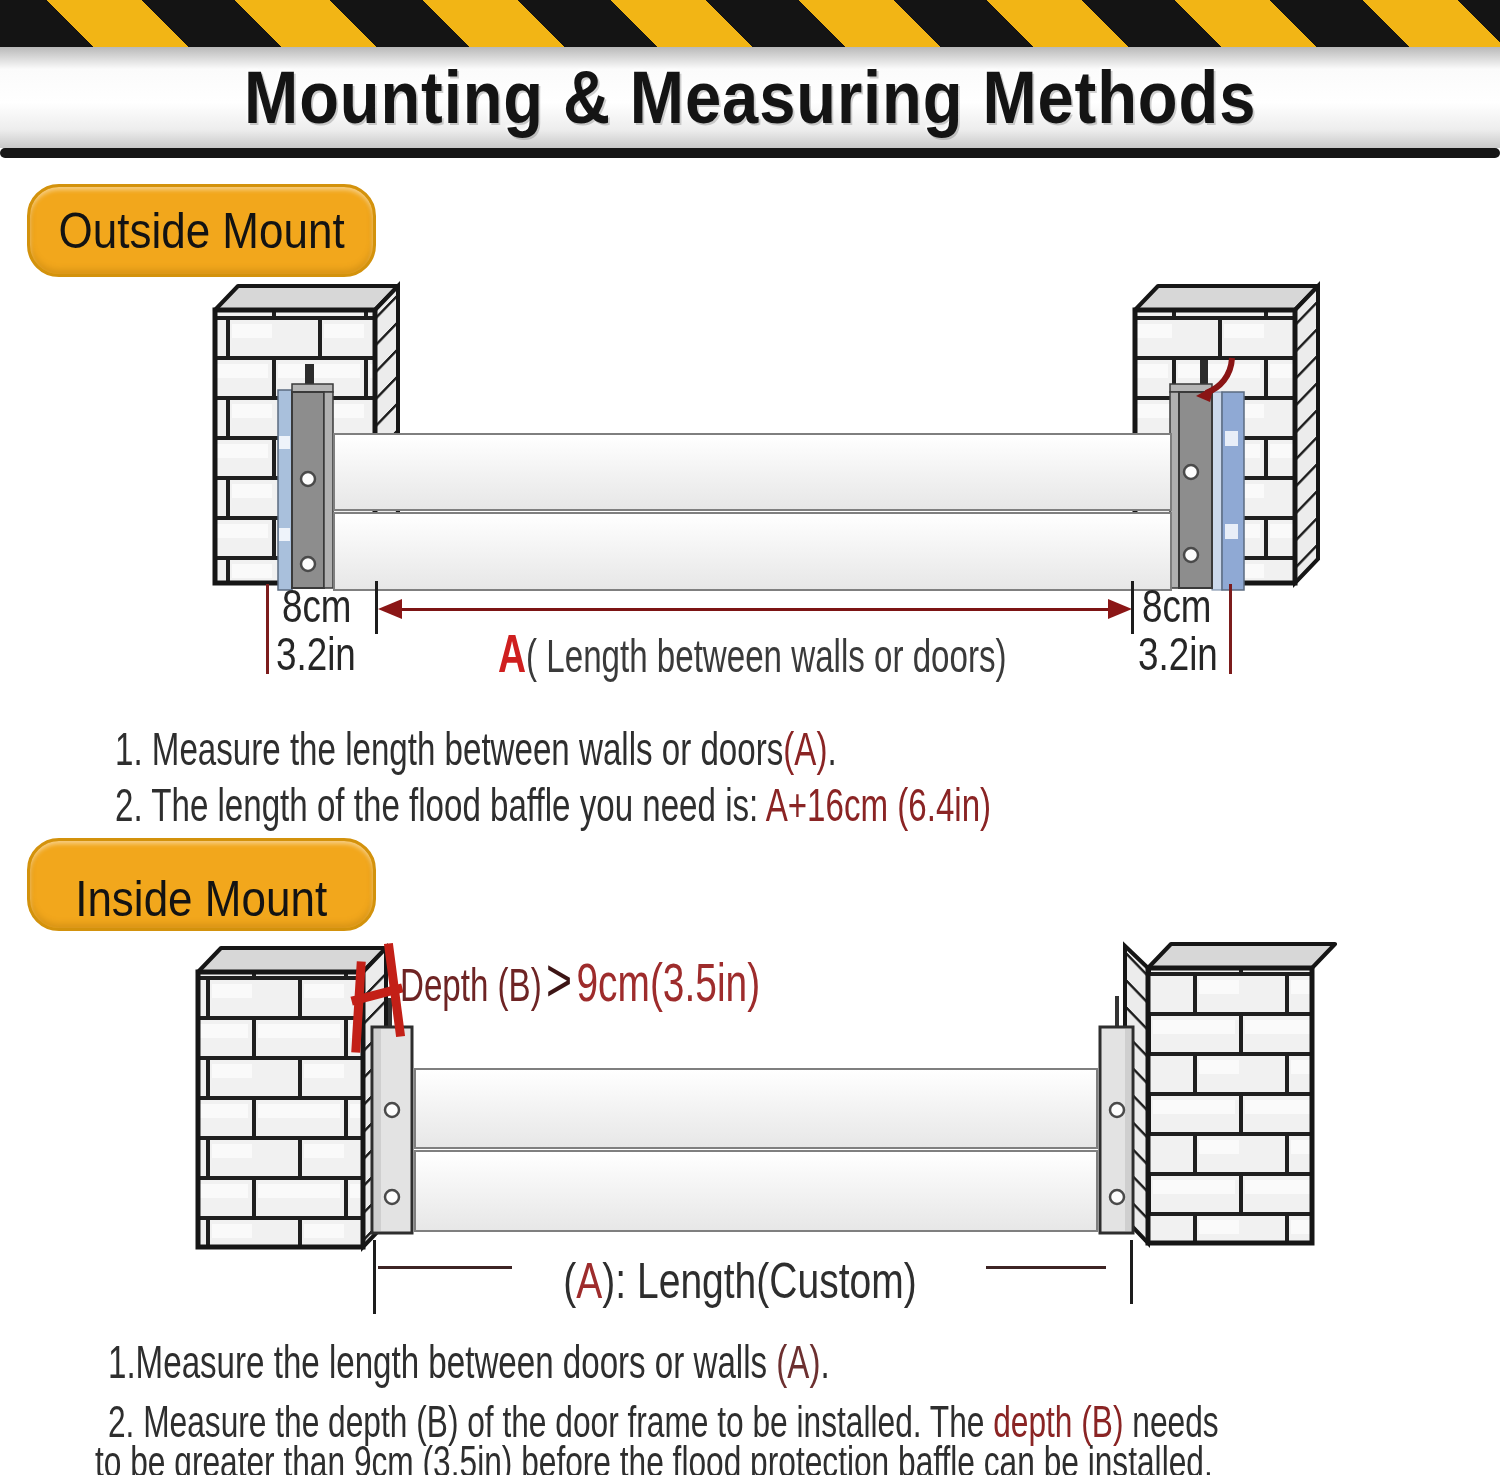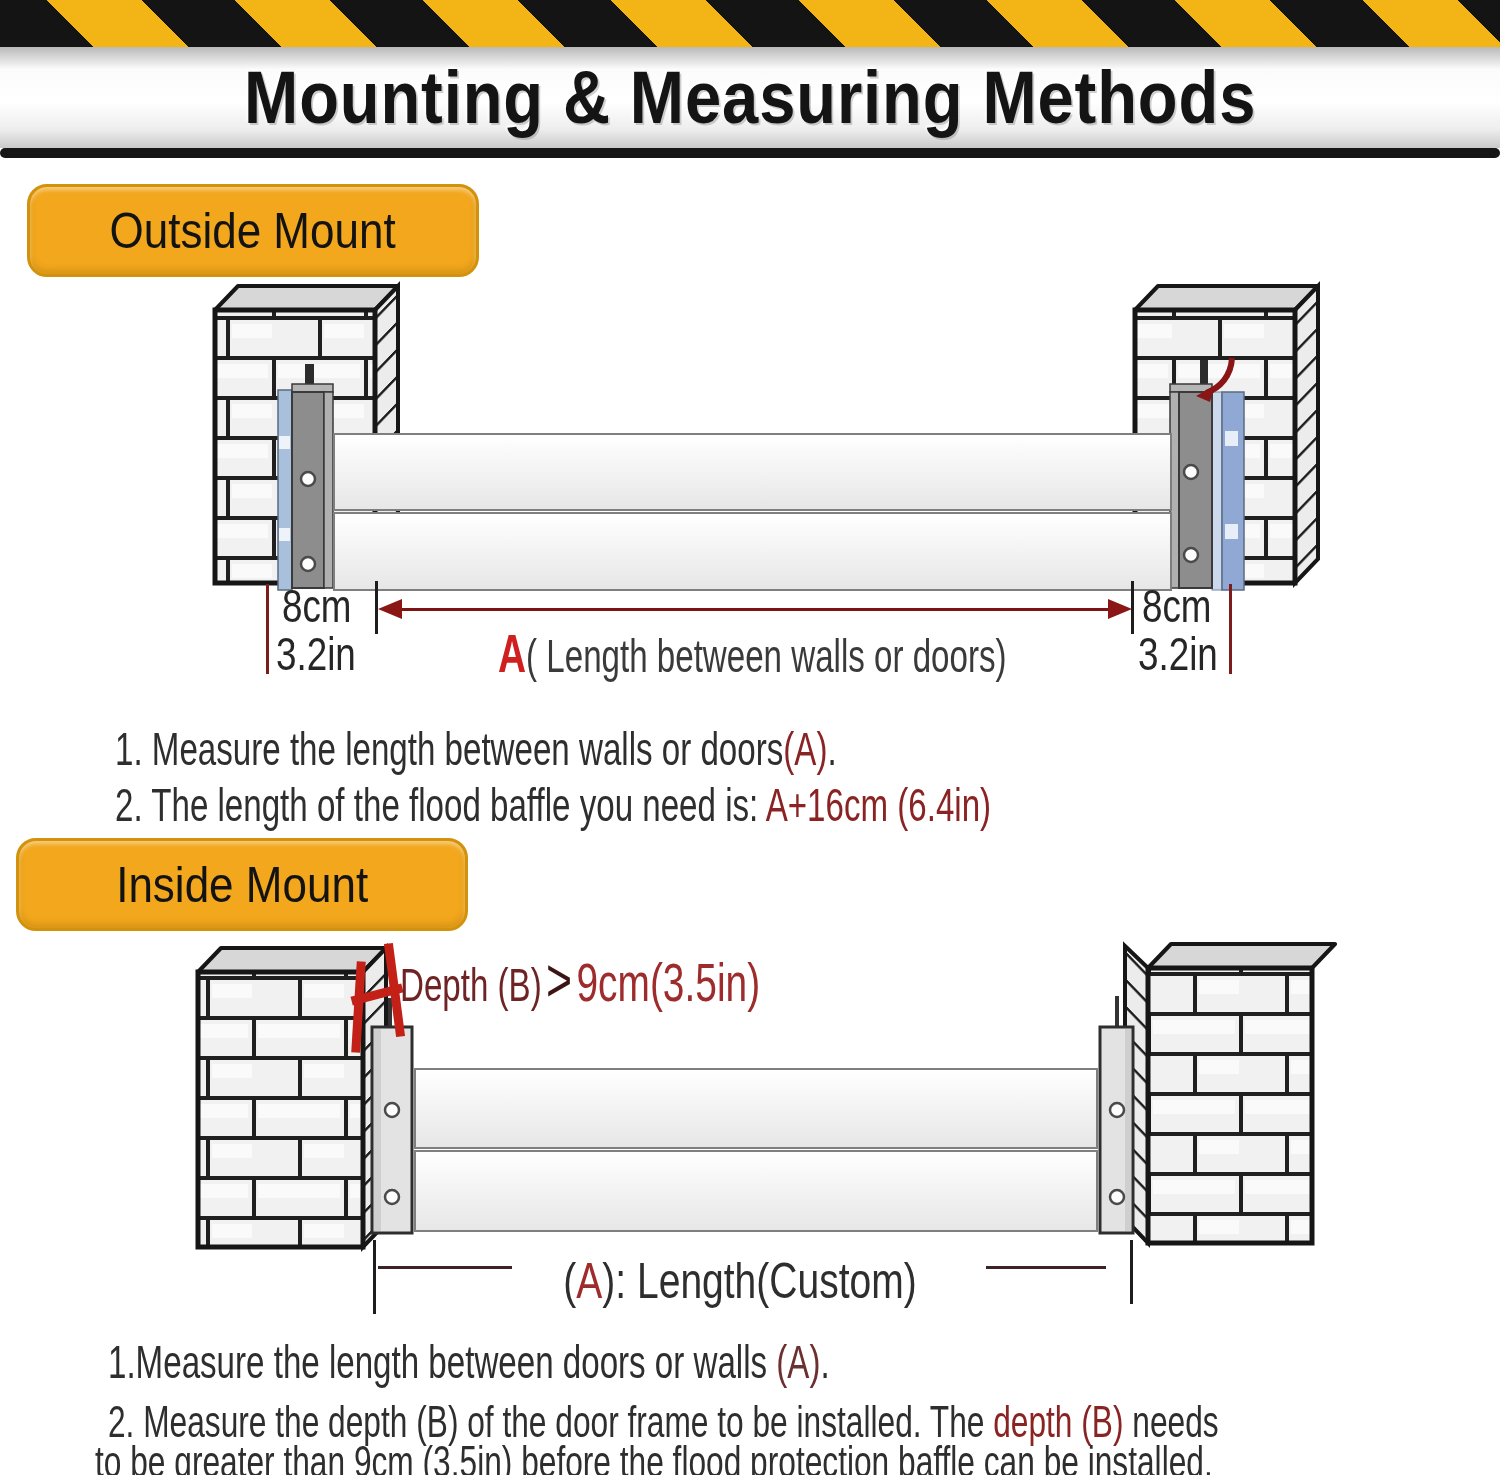--- a/index.html
+++ b/index.html
@@ -11,21 +11,21 @@
   .hazard{left:0;top:0;width:1500px;height:47px;
     background:repeating-linear-gradient(45deg,#141414 0 66px,#f2b515 66px 133px);}
   .banner-body{left:0;top:47px;width:1500px;height:101px;display:flex;align-items:center;justify-content:center;
     background:linear-gradient(180deg,#b9b9b9 0%,#fbfbfb 22%,#ffffff 55%,#ededed 82%,#c9c9c9 100%);}
   .banner-title{font-size:74px;font-weight:700;color:#141414;letter-spacing:1px;
     transform:scaleX(.88);transform-origin:50% 50%;white-space:nowrap;
     text-shadow:2px 2px 0 rgba(120,120,120,.35),-2px -2px 3px rgba(255,255,255,.9);}
   .banner-rule{left:0;top:148px;width:1500px;height:10px;background:#161616;border-radius:5px;}
 
   
-  .sec-label{width:452px;height:93px;background:#f2a71c;border:3px solid #d3920c;border-radius:20px;
+  .sec-label{width:349px;height:93px;background:#f2a71c;border:3px solid #d3920c;border-radius:32px;
     box-sizing:border-box;display:flex;align-items:center;justify-content:center;
     box-shadow:inset 0 3px 4px rgba(255,255,255,.45), inset 0 -4px 6px rgba(140,90,0,.25);}
   .sec-label span{font-size:50px;color:#131313;transform:scaleX(.88);transform-origin:50% 50%;white-space:nowrap;}
 
   
   .board{background:linear-gradient(180deg,#ffffff 0%,#f4f4f4 45%,#e7e7e7 100%);
     border:2px solid #7f7f7f;box-sizing:border-box;}
 
   
   .vline{width:3px;background:#7c1c1c;}
@@ -62,21 +62,21 @@
 
   <div class="abs hazard"></div>
   <div class="abs banner-body">
     <div class="banner-title">Mounting &amp; Measuring Methods</div>
   </div>
   <div class="abs banner-rule"></div>
 
   <div class="abs sec-label" style="left:27px;top:184px;">
     <span>Outside Mount</span>
   </div>
-  <div class="abs sec-label" style="left:16px;top:838px;">
+  <div class="abs sec-label" style="left:27px;top:838px;align-items:flex-end;">
     <span>Inside Mount</span>
   </div>
 
   <svg width="0" height="0" style="position:absolute" aria-hidden="true">
     <defs>
       <pattern id="brickp" width="92" height="80" patternUnits="userSpaceOnUse">
         <rect width="92" height="80" fill="#f1f1f1"></rect>
         <rect x="6" y="8" width="82" height="14" fill="#fafafa"></rect>
         <rect x="52" y="48" width="40" height="14" fill="#fafafa"></rect>
         <rect x="0" y="0" width="92" height="4" fill="#1f1f1f"></rect>

